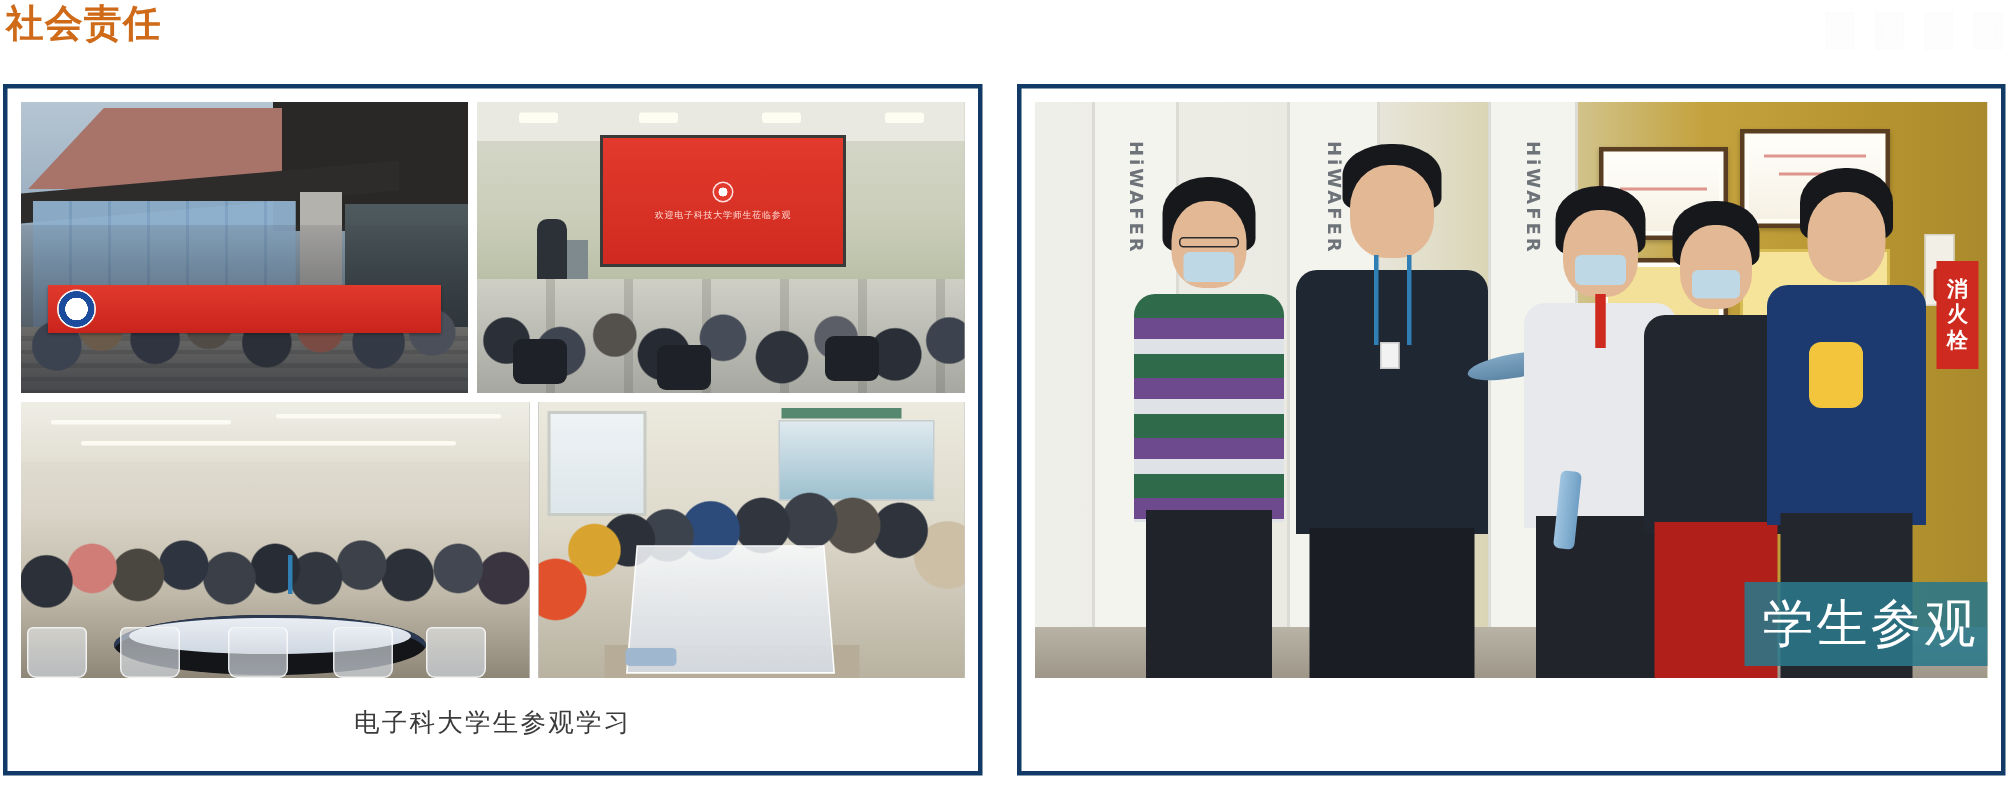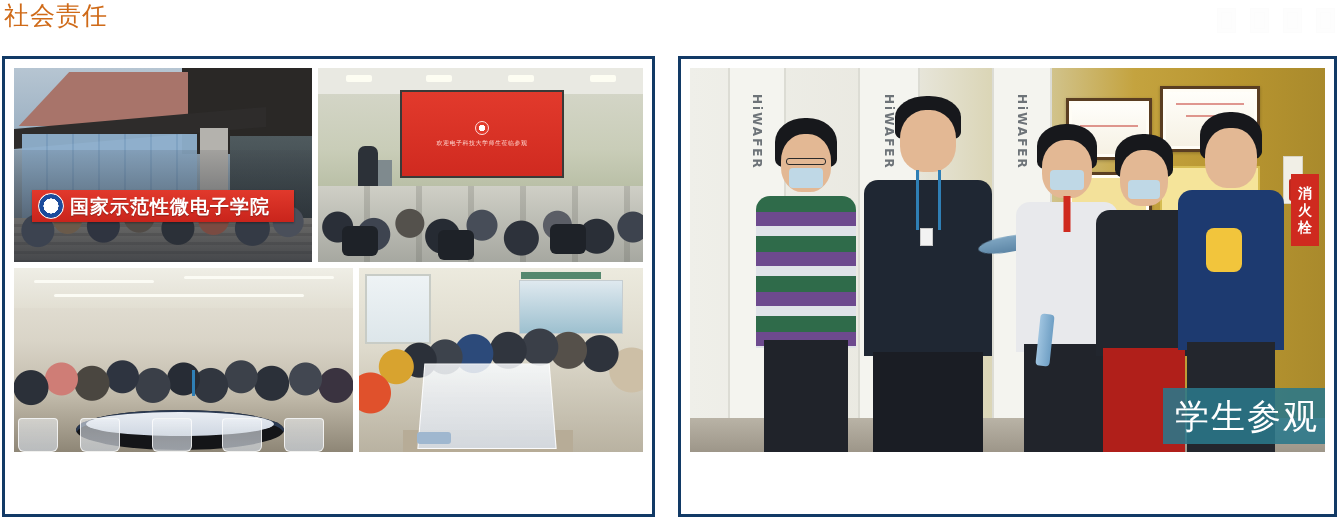--- a/index.html
+++ b/index.html
@@ -28,21 +28,21 @@
     height: 48px;
   }
   .page-title {
     position: absolute;
     left: 4px;
     top: 1px;
     font-size: 25px;
     line-height: 30px;
     letter-spacing: 1px;
     color: #cf6a18;
-    font-weight: 400;
+    font-weight: 700;
     white-space: nowrap;
   }
   .header-icons {
     position: absolute;
     right: 4px;
     top: 8px;
     display: flex;
     gap: 14px;
     align-items: center;
   }
@@ -514,21 +514,20 @@
               <div class="p1-dark"></div>
               <div class="p1-roof"></div>
               <div class="p1-eave"></div>
               <div class="p1-glass"></div>
               <div class="p1-col"></div>
               <div class="p1-interior"></div>
               <div class="p1-stairs"></div>
               <div class="p1-crowd"></div>
               <div class="p1-banner">
                 <div class="p1-logo"></div>
-                <div class="p1-banner-text">国家示范性微电子学院</div>
               </div>
             </div>
           </div>
 
           <div class="tile t2">
             <div class="photo">
               <div class="p2-wall"></div>
               <div class="p2-ceiling"></div>
               <div class="p2-light" style="left:28px"></div>
               <div class="p2-light" style="left:108px"></div>
@@ -577,20 +576,21 @@
               <div class="p4-case-base"></div>
               <div class="p4-case"></div>
               <div class="p4-chip"></div>
             </div>
           </div>
 
 
         </div>
       </div>
 
+      <div class="card-caption">电子科大学生参观学习</div>
     </div>
 
     <div class="card card--right">
 
       <div class="card-media">
         <div class="big-photo">
 
           <div class="r-wall"></div>
 
           <div class="r-panel" style="left:38px;width:58px"></div>

